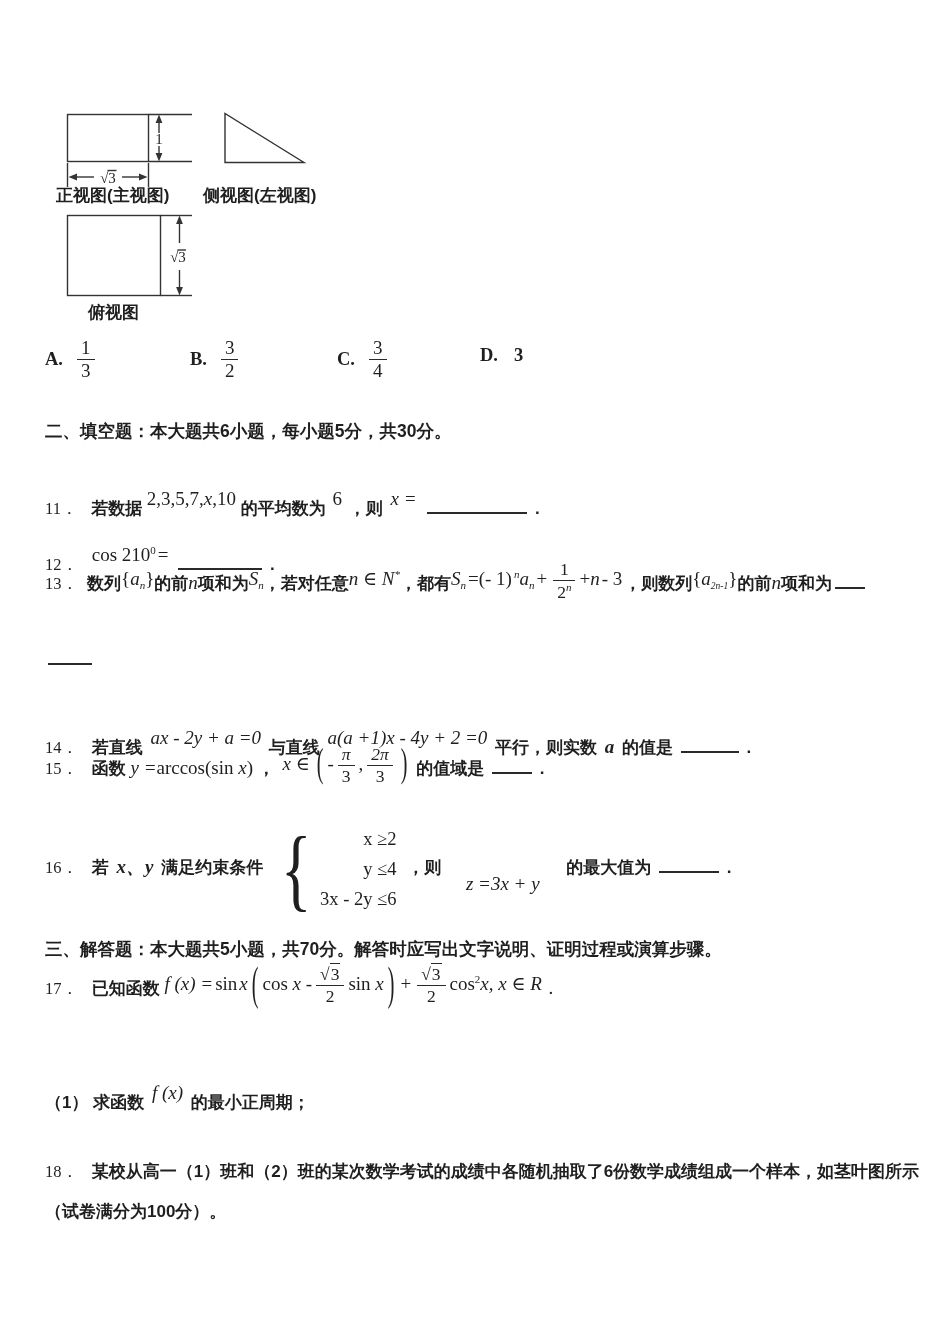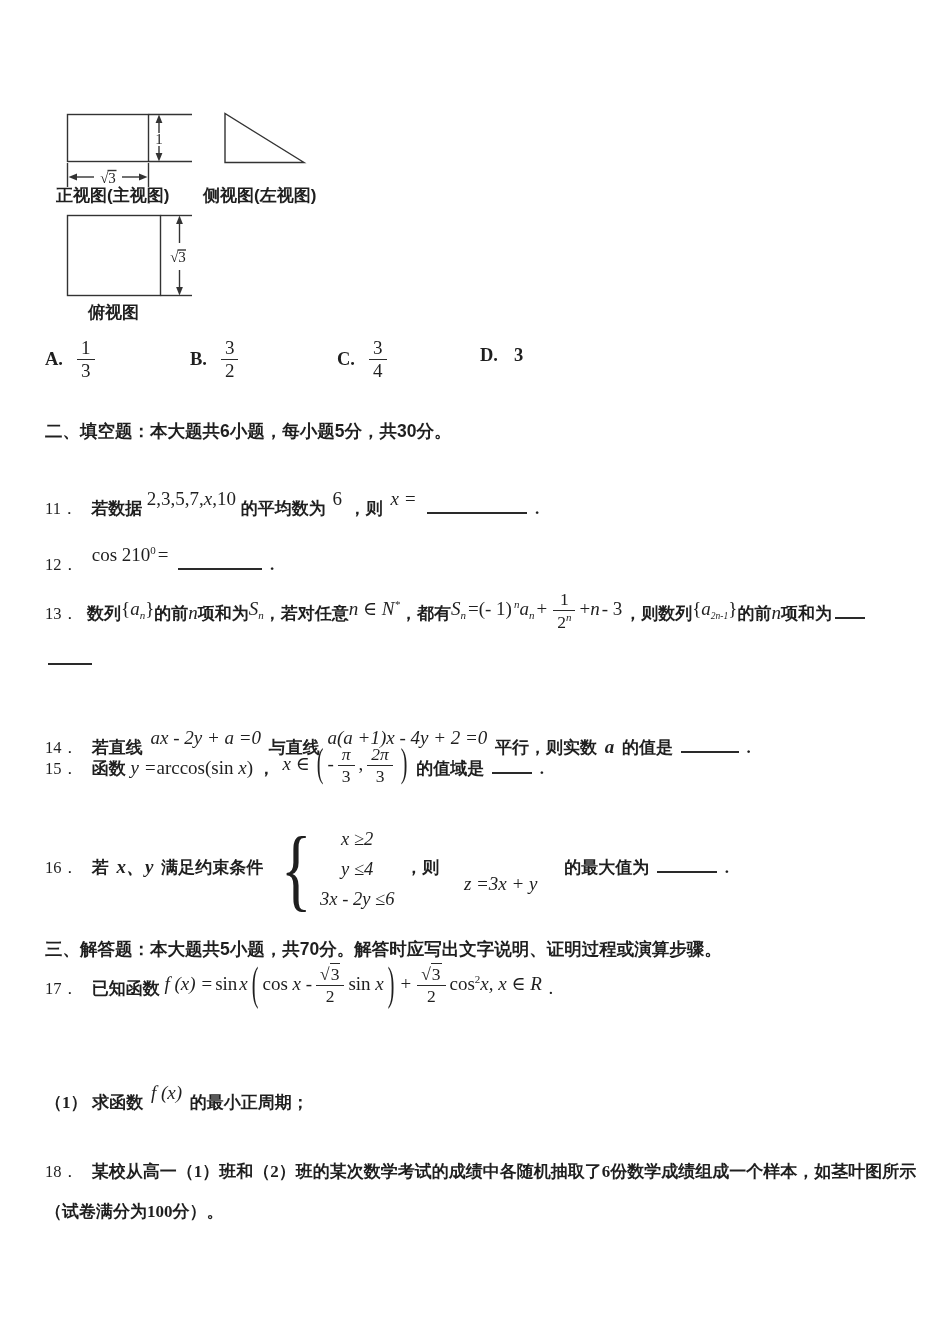--- a/index.html
+++ b/index.html
@@ -3,21 +3,21 @@
 <meta charset="utf-8">
 <style>
   html,body { margin:0; padding:0; background:#e8e8e8; }
   .page {
     position:relative; width:950px; height:1344px; margin:0 auto;
     background:#ffffff; color:#1f1f1f; overflow:hidden;
     font-family:"Liberation Sans","DejaVu Sans",sans-serif;
   }
   .abs { position:absolute; }
   .line { position:absolute; left:45px; white-space:nowrap; font-size:17px; }
-  .cn  { font-family:Liberation Serif, serif; font-weight:700;text-align:right; }
+  .cn  { font-family:Liberation Sans, sans-serif; font-weight:700;text-align:right; }
   .qno { font-family:"Liberation Serif","DejaVu Serif",serif; font-weight:400; font-size:16.5px; margin-right:9px; }
   .math { font-family:"Liberation Serif","DejaVu Serif",serif; font-style:italic; font-size:19px; margin:0 3px; }
   .mu   { font-family:"Liberation Serif","DejaVu Serif",serif; font-style:normal; font-size:19px; margin:0 2px; }
   .tight { margin:0; }
   .up    { position:relative; top:-9px; display:inline-block;margin-top:41px; }
   .up-sm { position:relative; top:-4px; display:inline-block; }
   .low   { position:relative; top:17px; display:inline-block; }
   sub.m { font-family:"Liberation Serif",serif; font-style:italic; font-size:11px; vertical-align:-4px; }
   sup.m { font-family:"Liberation Serif",serif; font-style:italic; font-size:11px; vertical-align:7px; }
   .frac { display:inline-block; vertical-align:middle; text-align:center;
@@ -28,22 +28,22 @@
   .frac.it .num, .frac.it .den { font-style:italic; }
   .radicand { border-top:1.5px solid #2a2a2a; padding:0 1px; }
   .blank { display:inline-block; height:0.95em; border-bottom:2px solid #2a2a2a; margin:0 3px; }
   .bp  { display:inline-block; font-family:"Liberation Serif",serif; font-style:normal;
          font-size:20px; font-weight:300; transform:scaleY(2.35); margin:0 4px; }
   .bp2 { transform:scaleY(1.95); }
   .sys { display:inline-flex; align-items:center; vertical-align:middle; margin:0 6px; }
   .brace { font-family:"Liberation Serif",serif; font-size:92px; font-weight:400;
            display:inline-block; transform:scaleX(0.7); line-height:0.92; margin-right:2px; }
   .sys .rows { display:flex; flex-direction:column; }
-  .sys .row  { font-family:"Liberation Serif",serif; font-style:italic;
-               font-size:18.5px; line-height:30px; text-align:center; }
+  .sys .row  { font-family:"Liberation Serif",serif; 
+               font-size:18.5px; line-height:30px; text-align:right; }
   .hdr { font-weight:700; font-size:17.5px; }
   .figlabel { position:absolute; font-weight:700; font-size:17px; }
   .opt { position:absolute; display:flex; align-items:center; }
   .okey { font-family:"Liberation Serif",serif; font-weight:700; font-size:18.5px; margin-right:10px; }
   .oval { font-family:"Liberation Serif",serif; font-weight:700; font-size:18.5px; margin-left:6px; }
   .ofrac { font-size:19px; }
   svg { overflow:visible; }
   svg text { font-family:"Liberation Serif","DejaVu Serif",serif; font-size:15px; fill:#1f1f1f; }
 </style>
 </head>
@@ -137,21 +137,21 @@
     <span class="cn">.</span>
   </div>
 
   <div class="line" style="top:512px">
     <span class="qno">12．</span>
     <span class="up"><span class="mu tight">cos 210</span><sup class="m" style="font-style:normal">0</sup><span class="mu">=</span></span>
     <span class="blank" style="width:84px"></span>
     <span class="cn">.</span>
   </div>
 
-  <div class="line" style="top:593px">
+  <div class="line" style="top:563px">
     <span class="qno">13．</span><span class="cn">数列</span><span class="up-sm"><span class="mu tight">{</span><span class="math tight">a</span><sub class="m">n</sub><span class="mu tight">}</span></span><span class="cn">的前</span><span class="math tight">n</span><span class="cn">项和为</span><span class="up-sm"><span class="math tight">S</span><sub class="m">n</sub></span><span class="cn">，若对任意</span><span class="up-sm"><span class="math tight">n ∈ N</span><sup class="m">*</sup></span><span class="cn">，都有</span><span class="up-sm"><span class="math tight">S</span><sub class="m">n</sub><span class="mu">=(- 1)</span><sup class="m">n</sup><span class="math tight">a</span><sub class="m">n</sub><span class="mu">+</span><span class="frac"><span class="num">1</span><span class="den"><span>2</span><sup class="m">n</sup></span></span><span class="mu tight">+</span><span class="math tight">n</span><span class="mu">- 3</span></span><span class="cn">，则数列</span><span class="up-sm"><span class="mu tight">{</span><span class="math tight">a</span><sub class="m" style="font-size:9.5px">2n-1</sub><span class="mu tight">}</span></span><span class="cn">的前</span><span class="math tight">n</span><span class="cn">项和为</span><span class="blank" style="width:30px"></span>
   </div>
   <div class="abs blank" style="left:45px;top:648px;width:44px"></div>
 
   <div class="line" style="top:695px">
     <span class="qno">14．</span>
     <span class="cn">若直线</span>
     <span class="up math">ax - 2y + a =0</span>
     <span class="cn">与直线</span>
     <span class="up math">a(a +1)x - 4y + 2 =0</span>

